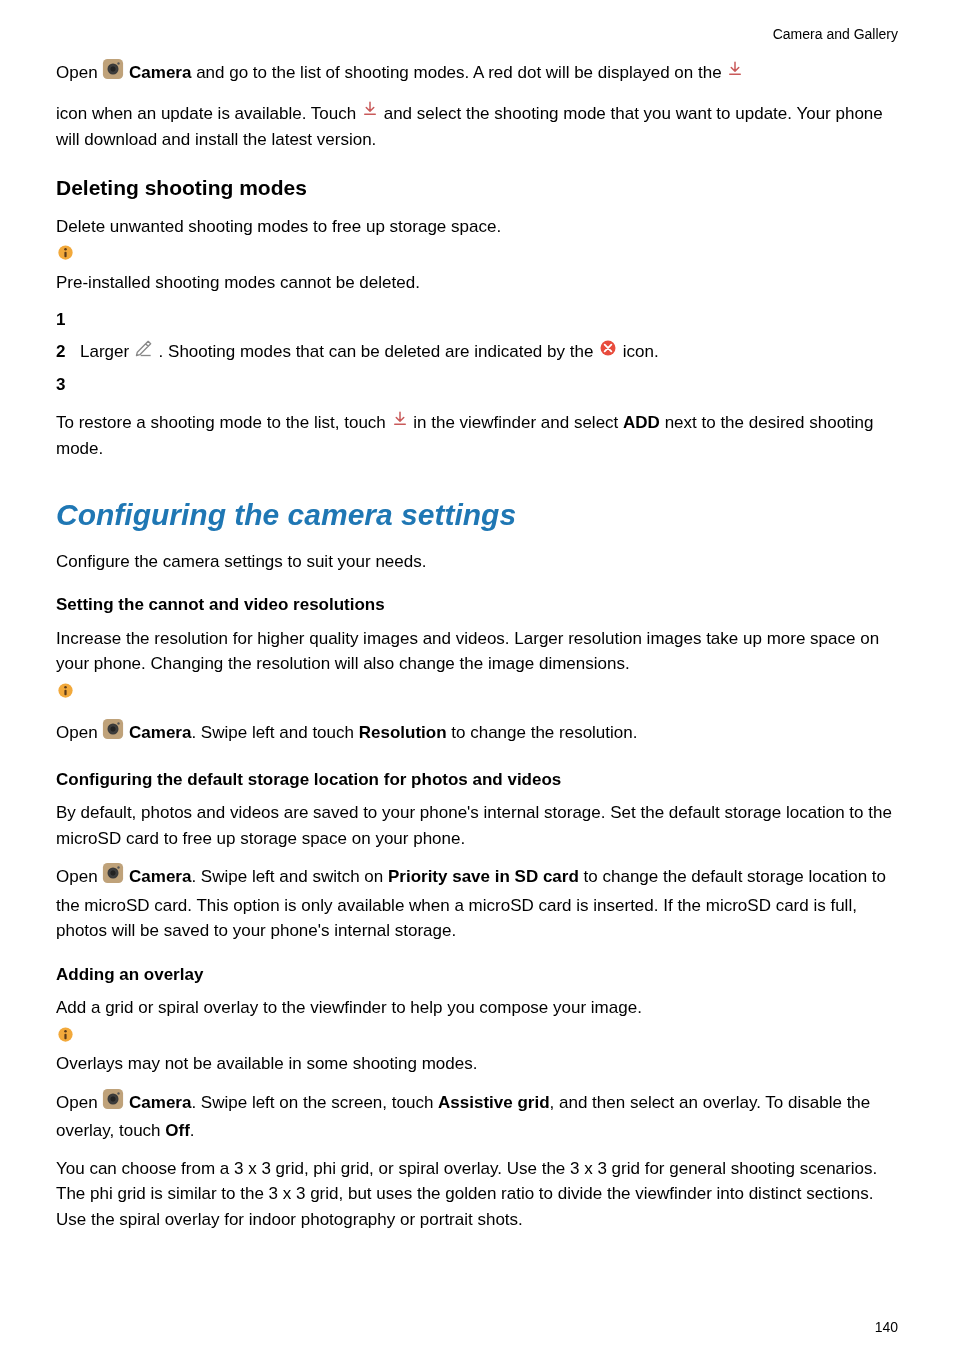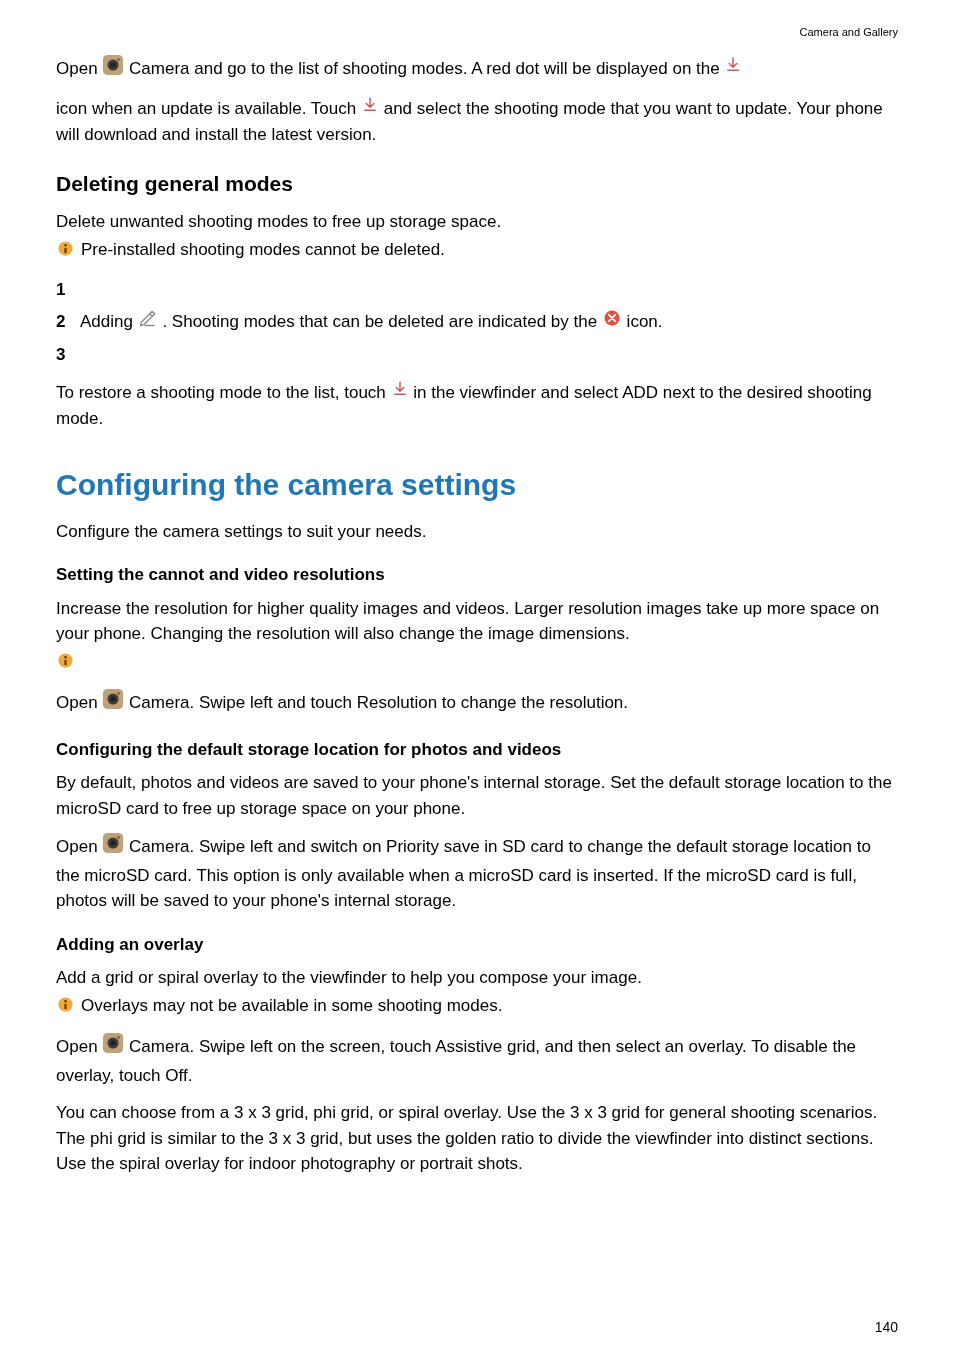--- a/index.html
+++ b/index.html
@@ -8,21 +8,21 @@
     width: 954px;
     height: 1350px;
     padding: 24px 56px 20px 56px;
     color: #000;
     font-size: 17px;
     line-height: 1.5;
     position: relative;
   }
   .header-right {
     text-align: right;
-    font-size: 11px;
+    font-size: 14px;
     margin-bottom: 14px;
   }
   .para { margin-bottom: 12px; }
   .para-tight { margin-bottom: 2px; }
   .h3 {
     font-weight: bold;
     font-size: 21px;
     margin-top: 20px;
     margin-bottom: 10px;
   }
@@ -31,31 +31,32 @@
     color: #0b6aa2;
     font-size: 30px;
     font-weight: bold;
     margin-top: 30px;
     margin-bottom: 12px;
   }
   .h2 { color: #1a6fb0; }
   .h2 { color: #0d6fb3; }
   .h2 { color: #0e6eb1; }
   .h2 { color: #1C7DB5; }
-  .h2 { color: #1f77b4; }
+  .h2 { color: #1f77b4; font-style: italic; }
   .h4 {
     font-weight: bold;
     margin-top: 18px;
     margin-bottom: 8px;
   }
-  .bold { font-weight: normal; }
+  .bold { font-weight: bold; }
   .note-row {
     display: flex;
     align-items: flex-start;
     margin-bottom: 12px;
+    flex-direction: column;
   }
   .note-icon {
     flex: 0 0 auto;
     margin-right: 6px;
     margin-top: 2px;
   }
   .ol-row {
     display: flex;
     align-items: flex-start;
     margin-bottom: 6px;
@@ -125,36 +126,36 @@
       </svg></span>
 </div>
 <div class="para">
   <span>icon when an update is available. Touch </span>
   <span class="inline-icon"><svg class="download-svg">
         <use href="#sym-download"></use>
       </svg></span>
   <span> and select the shooting mode that you want to update. Your phone will download and install the latest version.</span>
 </div>
 
-<div class="h3">Deleting general modes</div>
+<div class="h3">Deleting shooting modes</div>
 <div class="para-tight">Delete unwanted shooting modes to free up storage space.</div>
 <div class="note-row">
   <span class="note-icon"><svg class="info-svg">
         <use href="#sym-info"></use>
       </svg></span>
   <span>Pre-installed shooting modes cannot be deleted.</span>
 </div>
 
 <div class="ol-row">
   <span class="ol-num">1</span>
 </div>
 <div class="ol-row">
   <span class="ol-num">2</span>
   <span>
-    <span>Adding </span>
+    <span>Larger </span>
     <span class="inline-icon"><svg class="pencil-svg">
           <use href="#sym-pencil"></use>
         </svg></span>
     <span> . Shooting modes that can be deleted are indicated by the </span>
     <span class="inline-icon"><svg class="cross-svg">
           <use href="#sym-cross"></use>
         </svg></span>
     <span> icon.</span>
   </span>
 </div>

